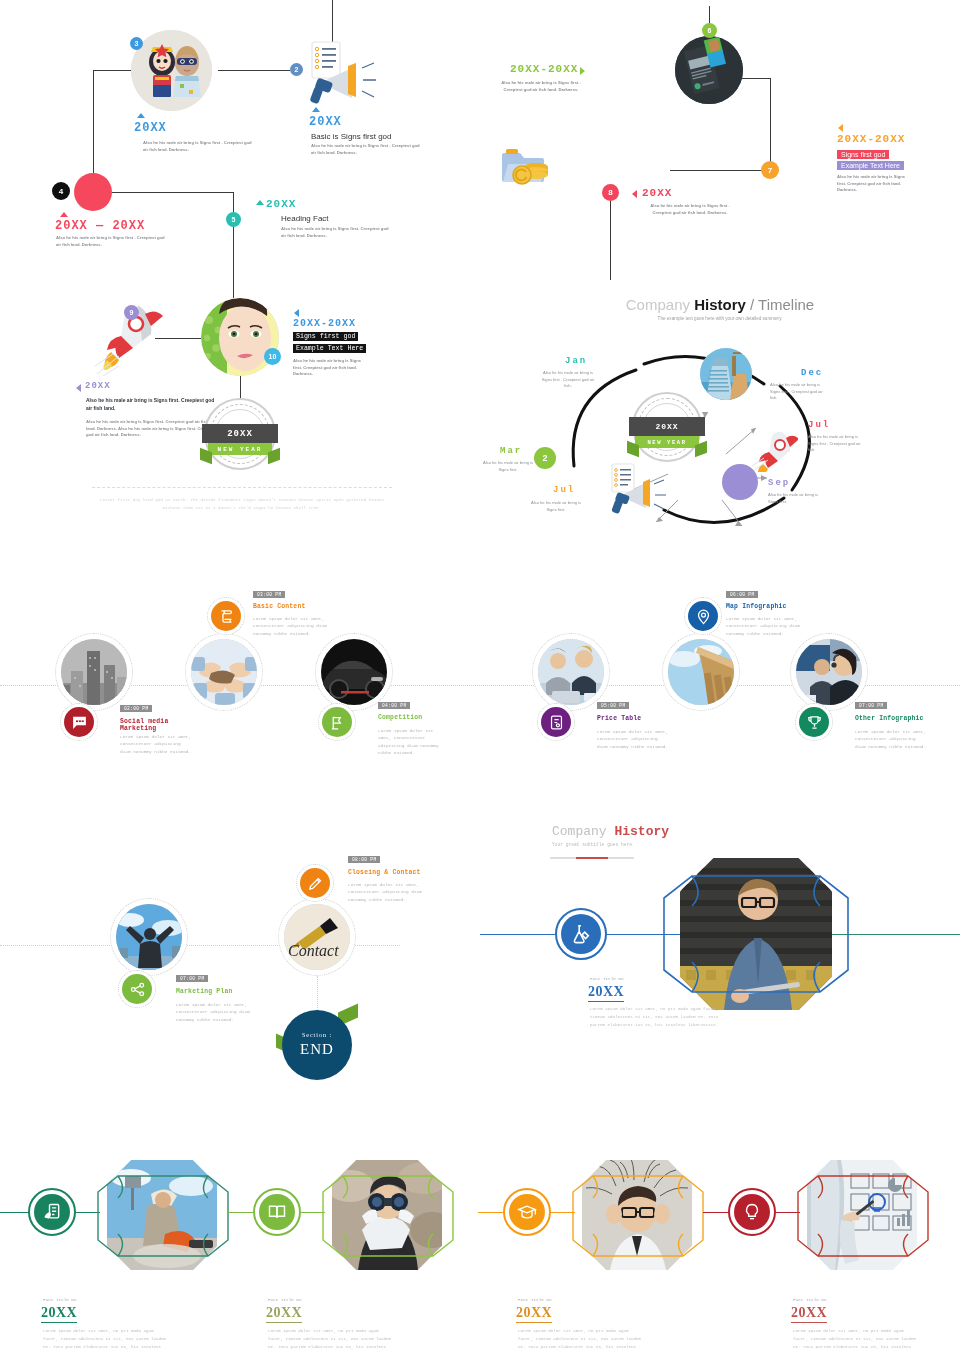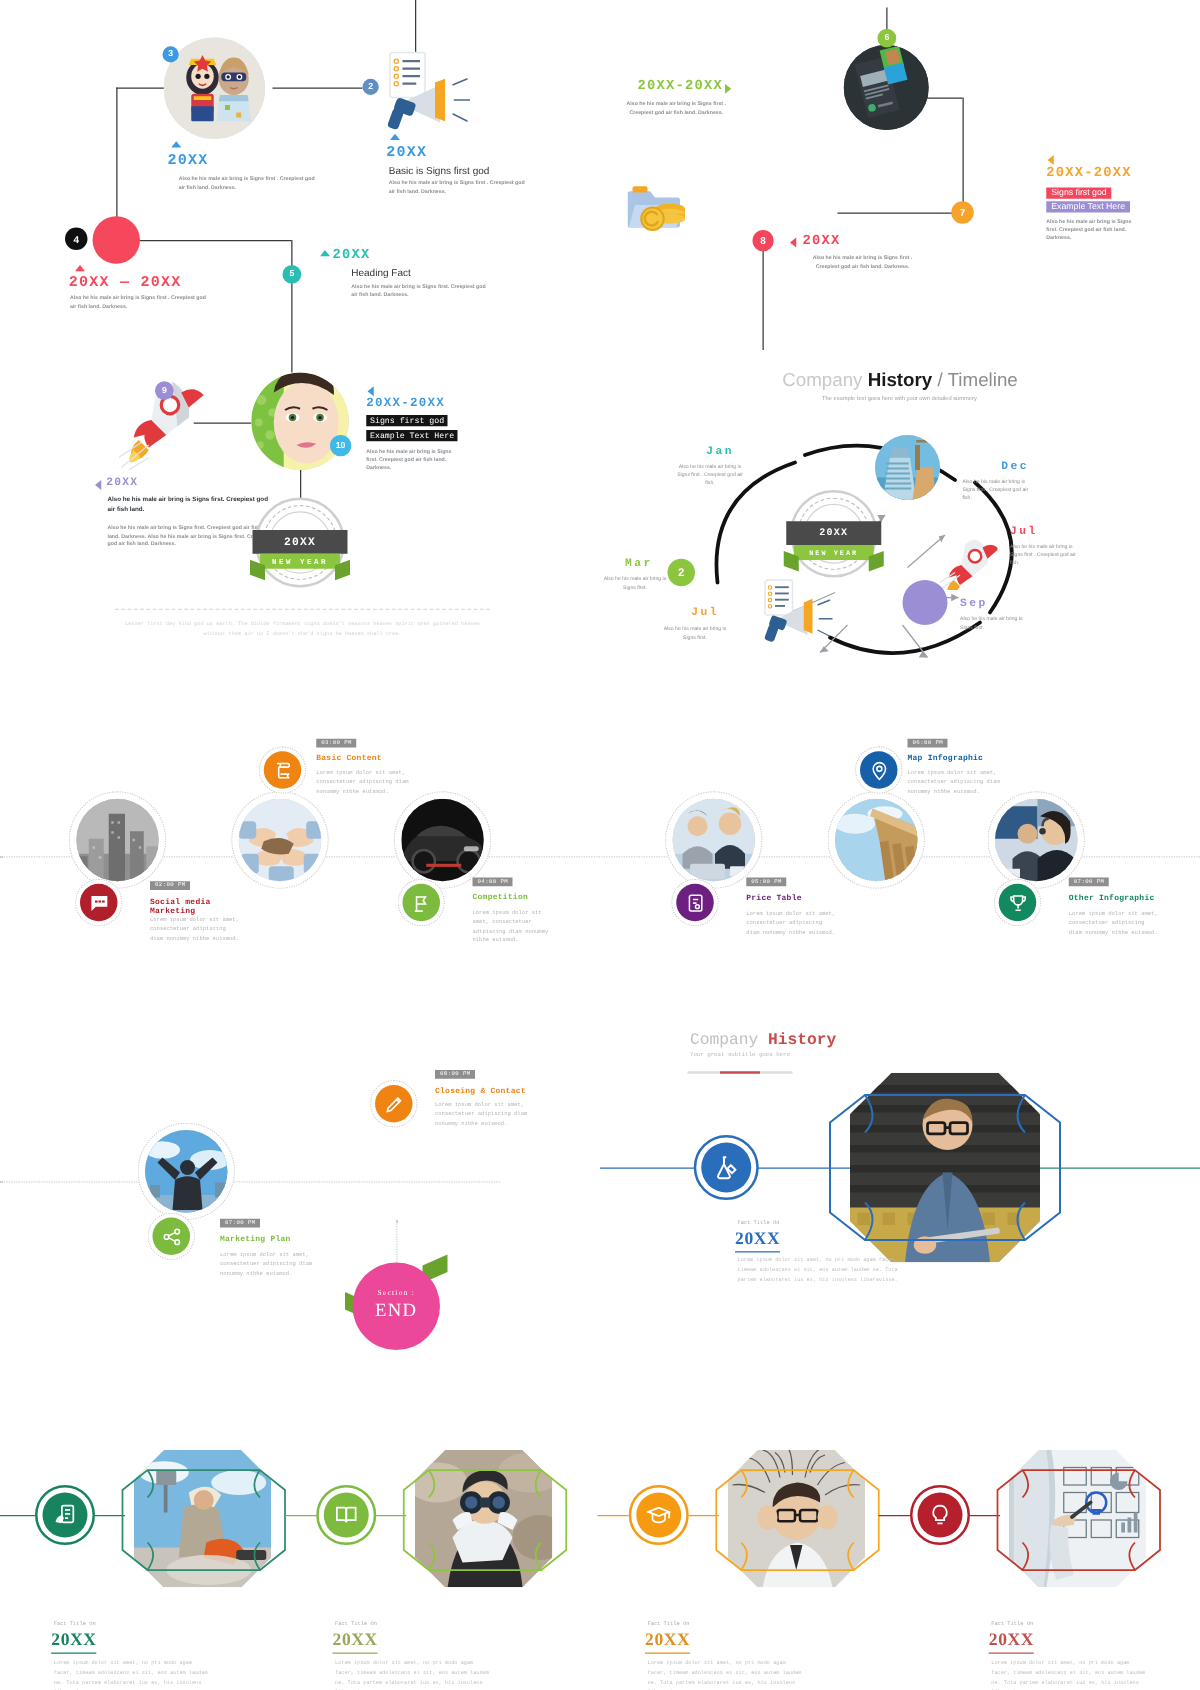--- a/index.html
+++ b/index.html
@@ -131,21 +131,21 @@
   }
   .fact-body {
     font-family: "Liberation Mono", monospace; font-size: 4.2px;
     line-height: 1.85; color: #bdbdbd; width: 125px;
   }
   .oct-frame { position: absolute; }
   .oct-img { position: absolute; overflow: hidden; }
 
   
   .end-circle {
-    position: absolute; border-radius: 50%; background: #ec4899; color: #fff;
+    position: absolute; border-radius: 50%; background: #0c4a6e; color: #fff;
     display: flex; flex-direction: column; align-items: center; justify-content: center;
     font-family: "Liberation Serif", serif;
   }
 </style>
 </head>
 <body>
 
 <div class="page">
 
   <div id="sec1">
@@ -685,20 +685,31 @@
             <circle cx="18" cy="6" r="2.6"></circle>
             <circle cx="18" cy="18" r="2.6"></circle>
           <path d="M8.3 10.9 15.6 7.2M8.3 13.1 15.6 16.8"></path>
         </svg>
       </div>
     </div>
     <div class="time-chip" style="left:176px;top:135px;">07:00 PM</div>
     <div class="item-title" style="left:176px;top:148px;color:#7cbb3e;">Marketing Plan</div>
     <div class="item-body" style="left:176px;top:161px;width:76px;">Lorem ipsum dolor sit amet, consectetuer adipiscing diam nonummy nibhe euismod.</div>
 
+    <div class="ring-photo" style="left:278px;top:58px;width:78px;height:78px;">
+      <div class="inner">
+        <svg viewBox="0 0 68 68" width="68" height="68">
+          <rect width="68" height="68" fill="#efe7da"></rect>
+          <path d="M14 38 l22 -16 6 8 -22 16z" fill="#c9a227"></path>
+          <path d="M36 22 l10 -8 8 10 -12 6z" fill="#16161a"></path>
+          <path d="M14 38 l-6 6 8 -2z" fill="#a8861c"></path>
+          <text x="4" y="52" font-family="Liberation Serif, serif" font-size="16" font-style="italic" fill="#2a2a2a">Contact</text>
+        </svg>
+      </div>
+    </div>
     <div class="ring-icon" style="left:296px;top:24px;width:38px;height:38px;">
       <div class="inner" style="background:#ef8412;">
         <svg width="17" height="17" viewBox="0 0 24 24" fill="none" stroke="#fff" stroke-width="1.8">
           <path d="M4 20l4-1 11-11-3-3L5 16z"></path>
             <path d="M14 6l4 4"></path>
         </svg>
       </div>
     </div>
     <div class="time-chip" style="left:348px;top:16px;">08:00 PM</div>
     <div class="item-title" style="left:348px;top:29px;color:#ef8412;">Closeing &amp; Contact</div>

